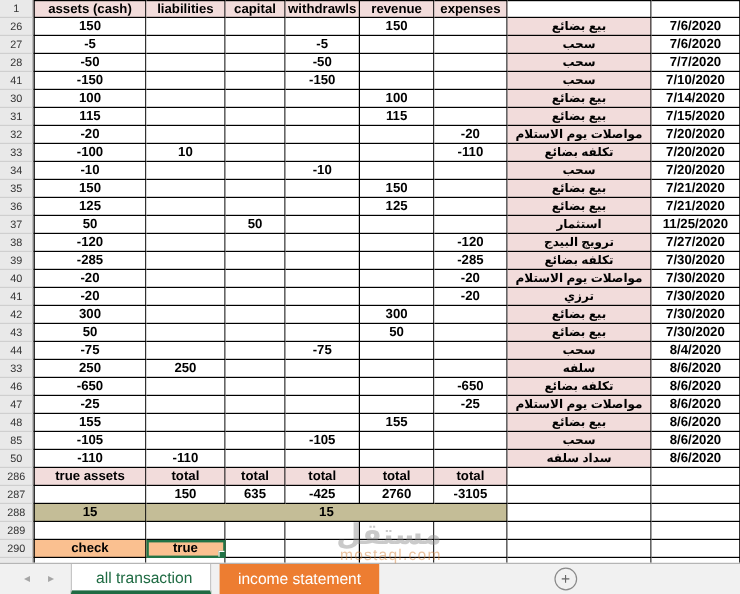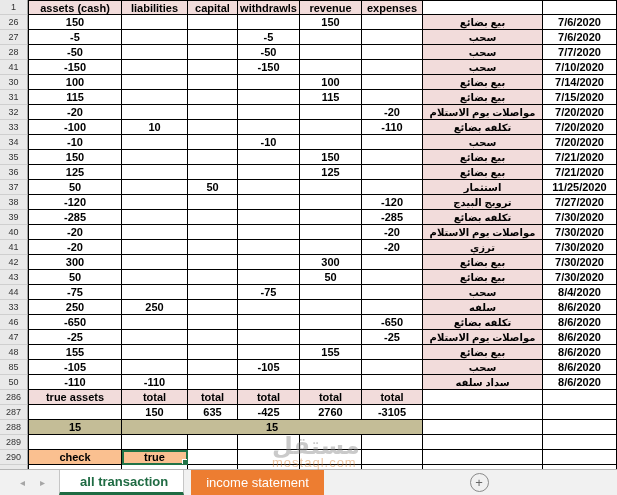--- a/index.html
+++ b/index.html
@@ -37,34 +37,34 @@
   
   #tabbar{
     position:absolute;left:0;bottom:0;width:617px;height:26px;box-sizing:border-box;
     background:#f1f1f1;border-top:1px solid #b5b5b5;
     display:flex;align-items:stretch;font-size:13px;
   }
   .navarrows{display:flex;align-items:center;gap:15px;padding:0 14px 0 20px;color:#a6a6a6;font-size:10px;}
   .navarrows span{cursor:default;}
   .tab{display:flex;align-items:center;padding:0 15px;box-sizing:border-box;}
   .tab.active{
-    background:#fff;color:var(--active_green,#1F6B43);font-weight:bold;
+    background:#fff;color:var(--active_green,#1F6B43);font-weight:normal;
     border-bottom:3px solid var(--active_green,#1F6B43);
     border-left:1px solid #c6c6c6;border-right:1px solid #c6c6c6;padding-left:20px;
   }
   .tab.t-orange{background:var(--tab_orange,#ED7D31);color:#fff;margin-left:7px;text-align:center;}
   .tab.t-black{background:var(--tab_black,#000);color:#fef9c3;margin-left:9px;margin-top:36px;}
   .plusbtn{
     align-self:center;margin-left:36px;width:17px;height:17px;border-radius:50%;
     border:1px solid #8a8a8a;color:#666;display:flex;align-items:center;justify-content:center;
     font-size:13px;line-height:1;background:transparent;
   }
   
   #watermark{
-    position:absolute;left:272px;top:434px;width:110px;text-align:left;
+    position:absolute;left:258px;top:434px;width:110px;text-align:right;
     opacity:.45;z-index:4;pointer-events:none;color:#8b8b8b;
   }
   #watermark .wm-ar{font-size:24px;font-weight:bold;line-height:24px;}
   #watermark .wm-dom{font-size:13px;letter-spacing:1px;color:#d07a2e;line-height:10px;}
 </style>
 </head>
 <body>
 
 <div id="grid">
     <div class="rh">1</div>

